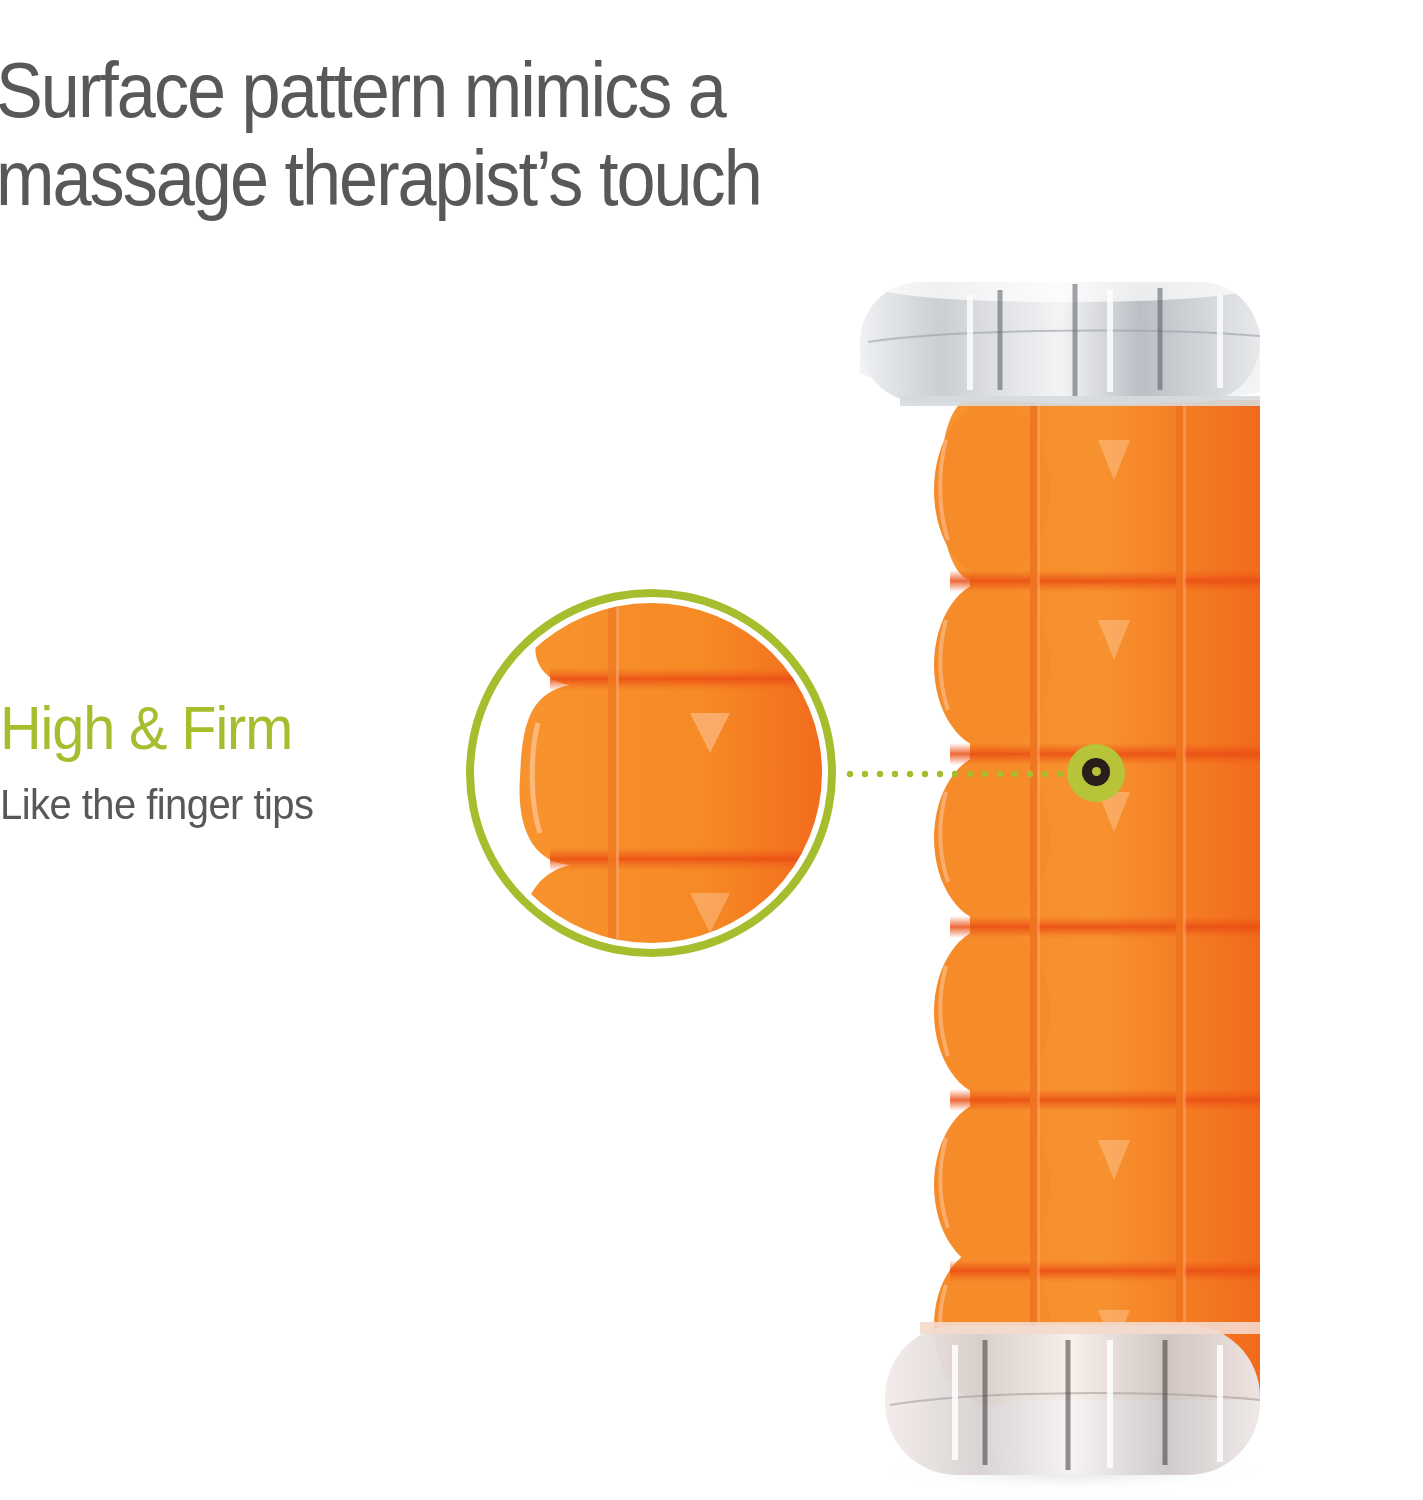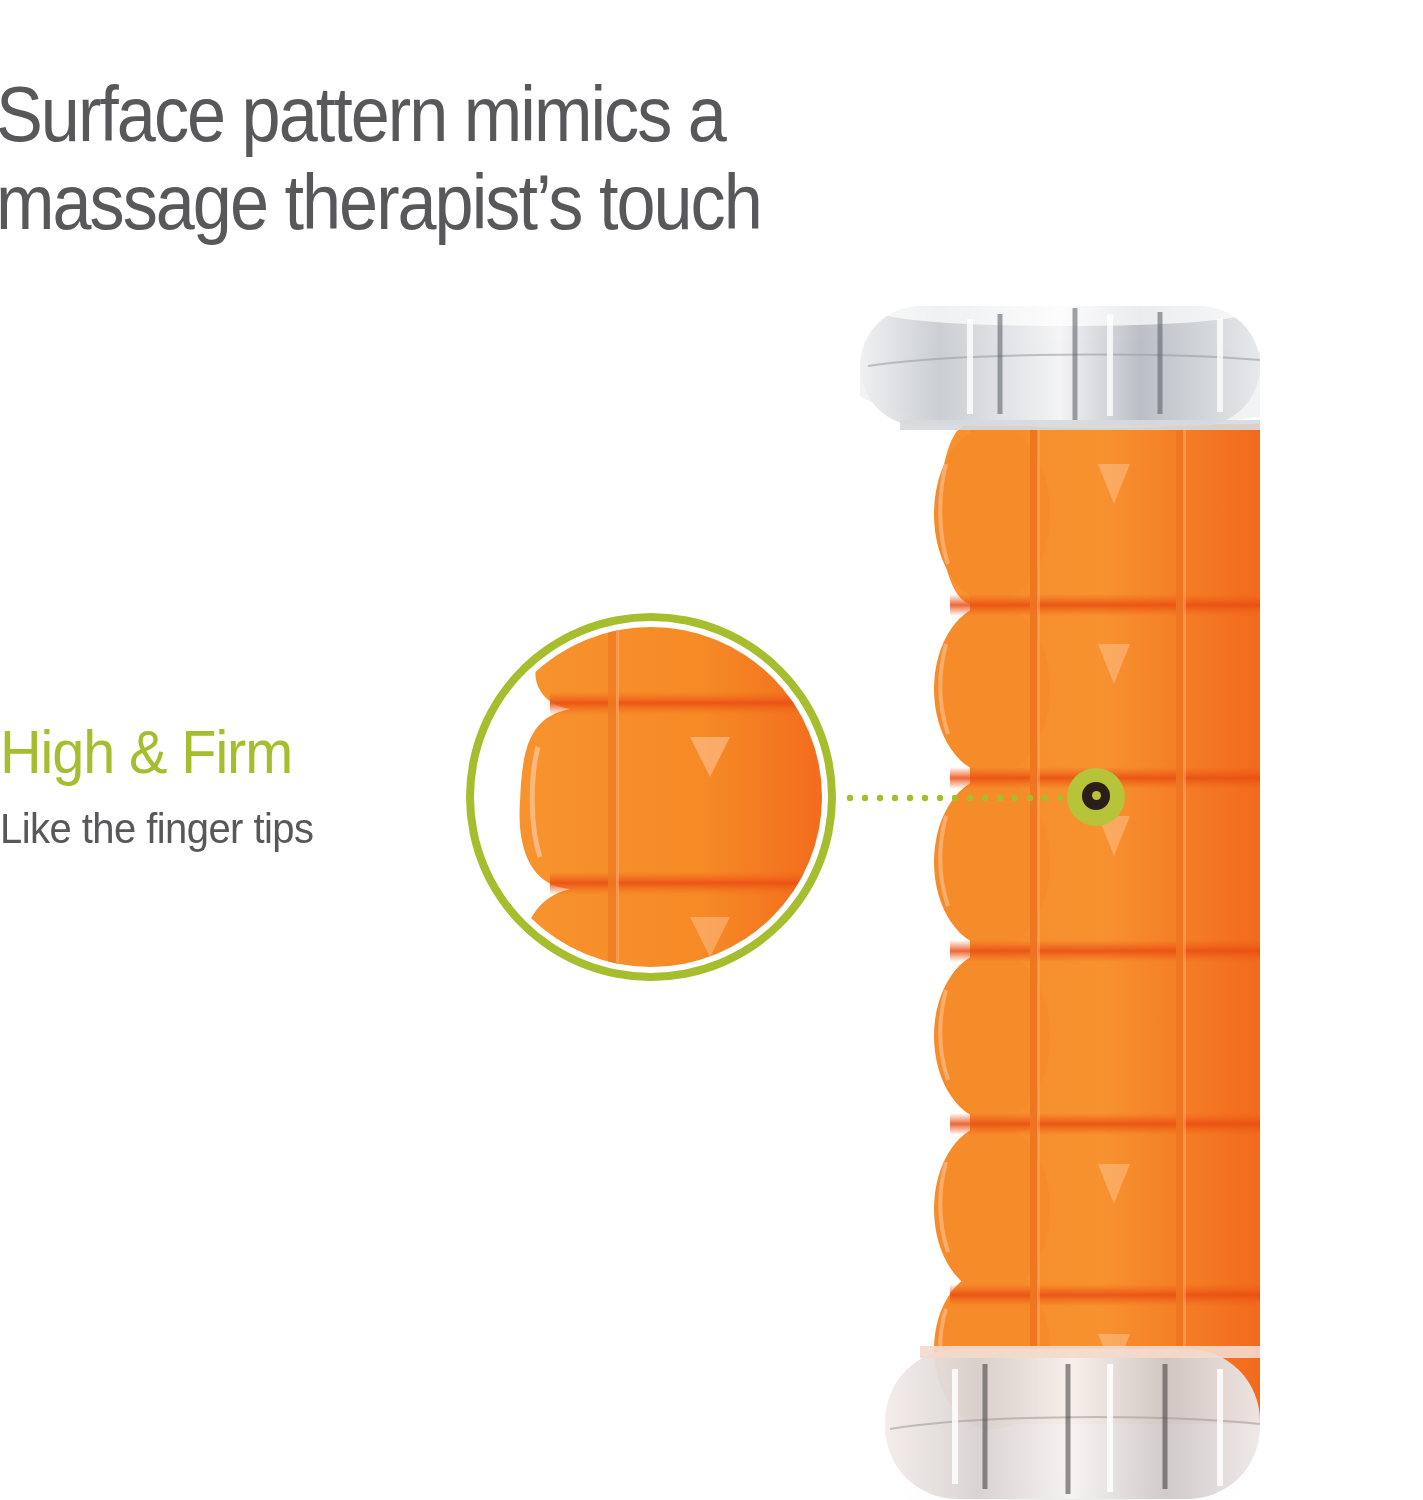--- a/index.html
+++ b/index.html
@@ -2,21 +2,21 @@
 <html><head>
   <meta charset="utf-8">
   <style>
     html, body {
       margin: 0; padding: 0;
       width: 1423px; height: 1500px;
       background: #ffffff;
       overflow: hidden;
       font-family: "Liberation Sans", "DejaVu Sans", sans-serif;
     }
-    .stage { position: relative; width: 1423px; height: 1416px; margin-top: 24px; }
+    .stage { position: relative; width: 1423px; height: 1416px; }
 
     
     .headline {
       position: absolute; left: -4px; top: -6px;
       width: 960px;
       color: #58585a;
       font-family: "Liberation Sans", sans-serif;
       font-weight: 400;
       font-size: 78px;
       line-height: 88px;

